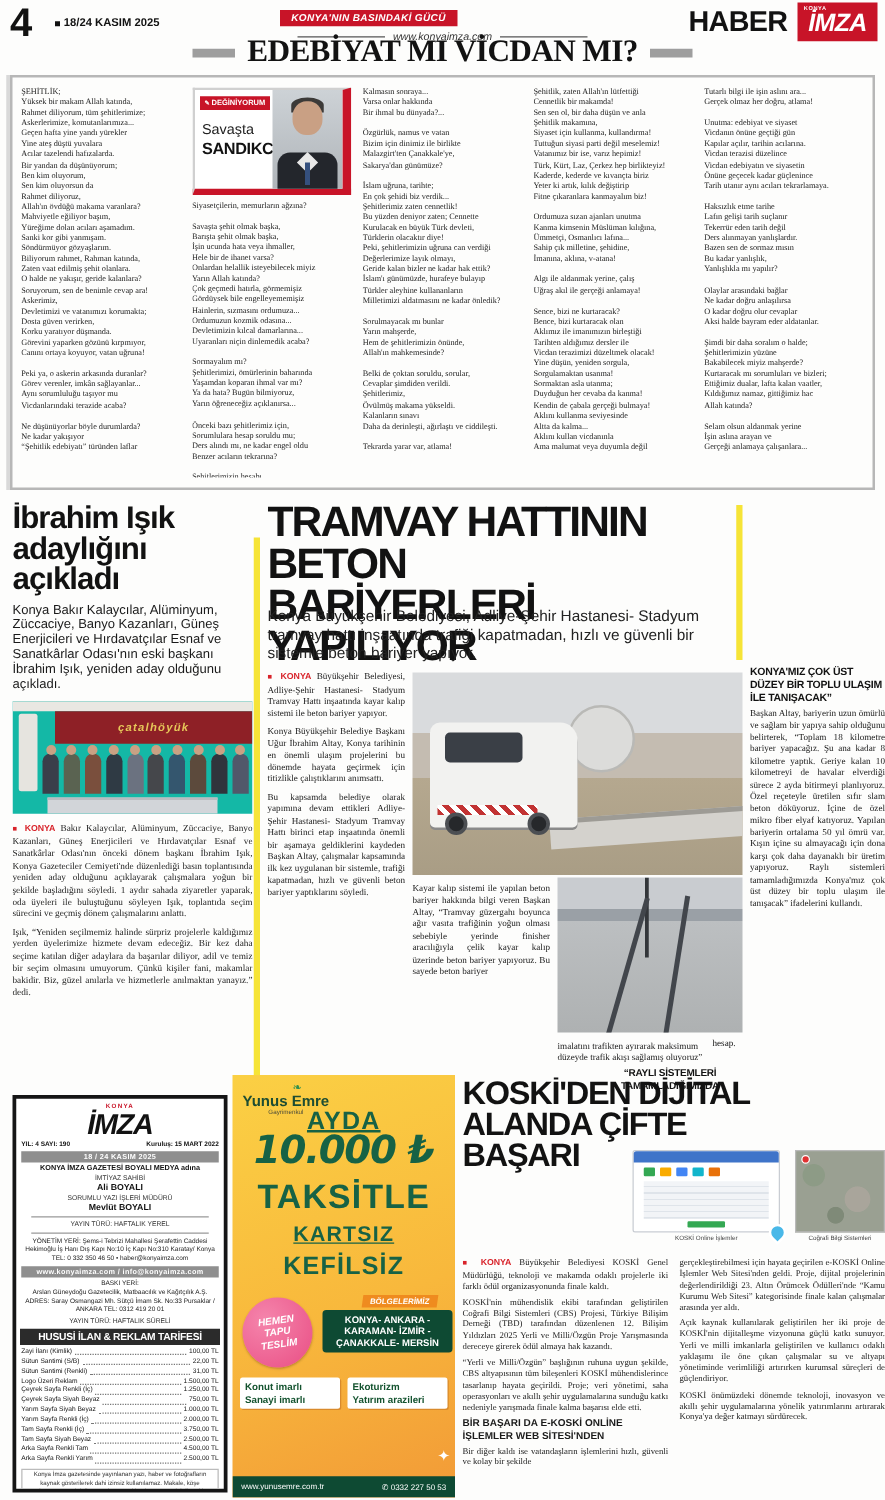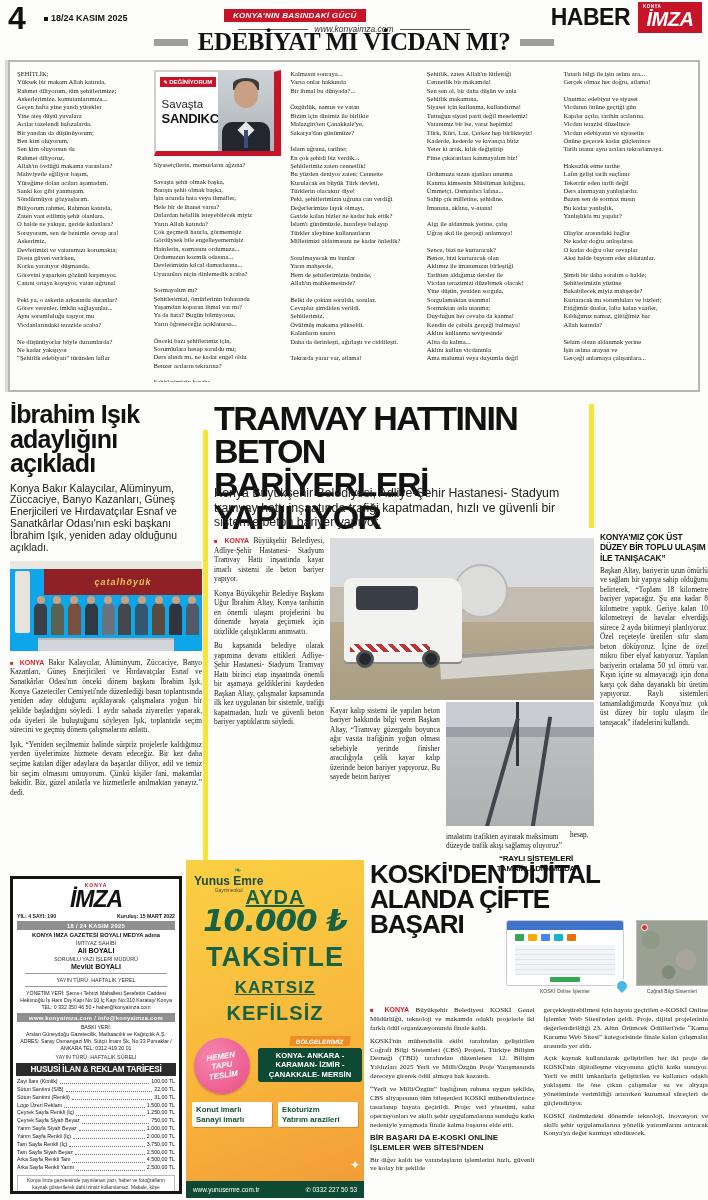--- a/index.html
+++ b/index.html
@@ -41,21 +41,21 @@
   .a-head{position:absolute;left:16px;top:9px;width:24px;height:27px;border-radius:46%;background:#c9a084}
   .a-hair{position:absolute;left:15px;top:6px;width:26px;height:12px;border-radius:50% 50% 0 0;background:#3c3a38}
   .a-suit{position:absolute;left:4px;bottom:0;width:48px;height:32px;border-radius:10px 10px 0 0;background:#23262c}
   .a-shirt{position:absolute;left:22px;bottom:18px;width:12px;height:12px;background:#e8e8e8;transform:rotate(45deg)}
   .a-tie{position:absolute;left:26px;bottom:6px;width:4px;height:18px;background:#35507e}
 
   
   .isik{position:absolute;left:10px;top:402px;width:192px;height:466px;overflow:hidden}
   .isik-title{font-size:25px;line-height:.98;font-weight:bold;letter-spacing:-.8px}
   .isik-lead{margin-top:7px;font-size:10.4px;line-height:1.14;font-weight:500;color:#1a1a1a}
-  .isik-photo{position:relative;margin-top:7px;width:100%;height:90px;background:#0ea5e9;overflow:hidden}
+  .isik-photo{position:relative;margin-top:7px;width:100%;height:90px;background:#14b8a6;overflow:hidden}
   .ph-ceiling{position:absolute;top:0;left:0;right:0;height:8px;background:#e9e7e2}
   .ph-banner{position:absolute;top:8px;left:34px;right:0;height:26px;background:#8e2026;display:flex;align-items:center;justify-content:center}
   .ph-banner span{color:#e6c659;font-style:italic;font-size:9px;font-weight:bold;letter-spacing:1px}
   .ph-ac{position:absolute;left:5px;top:10px;width:15px;height:62px;background:#e6e4df;border-radius:2px}
   .ph-people{position:absolute;left:24px;right:3px;bottom:16px;display:flex;justify-content:space-between}
   .person{position:relative;width:13px;height:32px;border-radius:6px 6px 0 0}
   .person::before{content:"";position:absolute;top:-7px;left:2.5px;width:8px;height:8px;border-radius:50%;background:#c9a184}
   .ph-table{position:absolute;left:28px;right:28px;bottom:0;height:13px;background:#d2d5d9;border-top:2px solid #b9bcc0}
   .news-body{font-family:"Liberation Serif",serif;font-size:7.4px;line-height:1.3;text-align:justify;color:#1b1b1b}
   .isik .news-body{margin-top:7px}
@@ -406,21 +406,21 @@
   </div>
 
   <div class="ydiv ydiv1"></div>
   <div class="ydiv ydiv2"></div>
 
   <div class="trv">
     <h2 class="trv-title">TRAMVAY HATTININ BETON
 BARİYERLERİ YAPILIYOR</h2>
     <p class="trv-lead">Konya Büyükşehir Belediyesi, Adliye-Şehir Hastanesi- Stadyum tramvay hattı inşaatında trafiği kapatmadan, hızlı ve güvenli bir sistemle beton bariyer yapıyor.</p>
     <div class="trv-colA">
-      <p><span class="tag">KONYA</span><span> Büyükşehir Belediyesi, Adliye-Şehir Hastanesi- Stadyum Tramvay Hattı inşaatında kayar imarlı sistemi ile beton bariyer yapıyor.</span></p>
+      <p><span class="tag">KONYA</span><span> Büyükşehir Belediyesi, Adliye-Şehir Hastanesi- Stadyum Tramvay Hattı inşaatında kayar kalıp sistemi ile beton bariyer yapıyor.</span></p>
       <p>Konya Büyükşehir Belediye Başkanı Uğur İbrahim Altay, Konya tarihinin en önemli ulaşım projelerini bu dönemde hayata geçirmek için titizlikle çalıştıklarını anımsattı.</p>
       <p>Bu kapsamda belediye olarak yapımına devam ettikleri Adliye-Şehir Hastanesi- Stadyum Tramvay Hattı birinci etap inşaatında önemli bir aşamaya geldiklerini kaydeden Başkan Altay, çalışmalar kapsamında ilk kez uygulanan bir sistemle, trafiği kapatmadan, hızlı ve güvenli beton bariyer yaptıklarını söyledi.</p>
     </div>
     <div class="trv-photo1">
       <div class="barrier"></div>
       <div class="drum"></div>
       <div class="truck">
         <div class="truck-glass"></div>
         <div class="truck-stripe"></div>
         <div class="truck-wheel" style="left:12px"></div>

